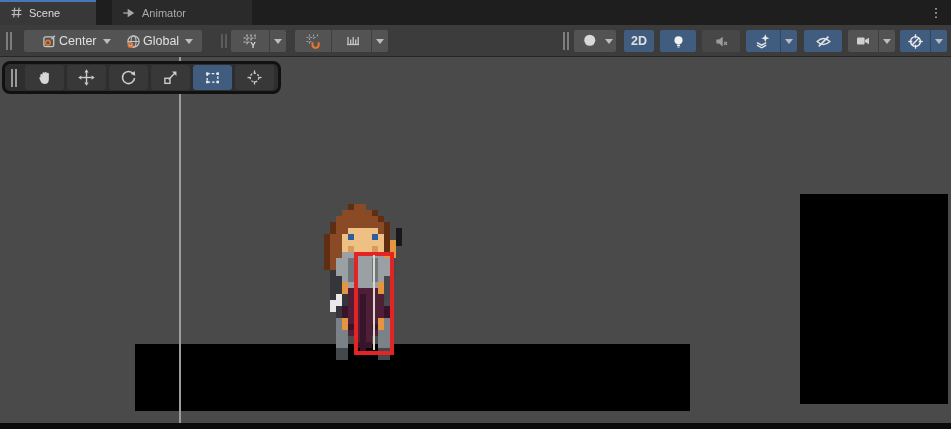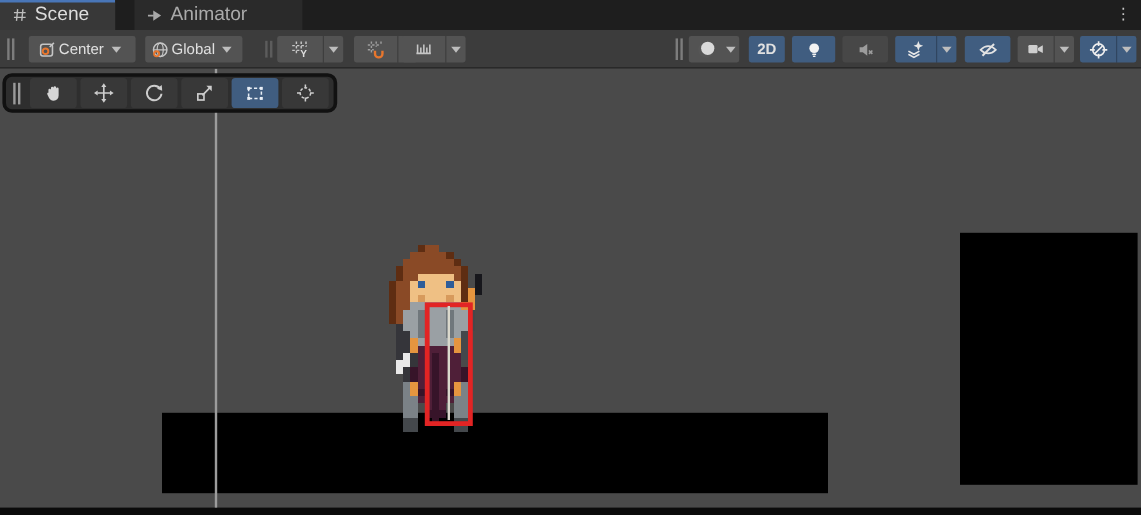--- a/index.html
+++ b/index.html
@@ -2,21 +2,21 @@
 <html><head>
 <meta charset="utf-8">
 <style>
   * { box-sizing: border-box; margin: 0; padding: 0; }
   html,body { background:#222; }
   body { font-family: "Liberation Sans", "DejaVu Sans", sans-serif; -webkit-user-select:none; user-select:none; cursor:default; }
   .stage { position:relative; width:951px; height:429px; overflow:hidden; background:#4a4a4a; }
 
   
   .tabbar { position:absolute; top:0; left:0; width:951px; height:25px; background:#1e1e1e; z-index:30; }
-  .tab { position:absolute; top:0; height:25px; display:flex; align-items:center; gap:6px; padding:0 10px; font-size:16px; }
+  .tab { position:absolute; top:0; height:25px; display:flex; align-items:center; gap:6px; padding:0 10px; font-size:11px; }
   .tab.active { background:#383838; color:#dcdcdc; box-shadow: inset 0 2px 0 #4976b8; }
   .tab.inactive { background:#2a2a2a; color:#aaaaaa;margin-left:16px; }
   .tab-scene { left:0; width:96px; }
   .tab-animator { left:96px; width:140px; }
   .kebab { position:absolute; right:6px; top:0; height:25px; width:18px; display:flex; align-items:center; justify-content:center; color:#c6c6c6; font-size:13px; font-family:"DejaVu Sans", sans-serif; }
 
   
   .toolbar { position:absolute; top:25px; left:0; width:951px; height:32px; background:#3c3c3c; border-bottom:1px solid #262626; z-index:30; }
   .tb { position:absolute; top:5px; height:22px; background:#535353; border-radius:2px; display:flex; align-items:center; color:#e0e0e0; font-size:12.5px; }
   .tb.blue { background:#405d80;text-align:center; }
@@ -79,21 +79,21 @@
     </div>
     <div class="kebab">⋮</div>
   </div>
 
   <div class="toolbar">
     <div class="drag-handle" style="left:6px">
         <i></i>
         <i></i>
       </div>
 
-    <div class="tb" style="left:24px; padding:0 8px;">
+    <div class="tb" style="left:24px; padding:0 18px;">
       <span class="icon">
         <svg width="15" height="15" viewBox="0 0 16 16">
           <rect x="2" y="3" width="10.5" height="10.5" rx="2" fill="none" stroke="#c6c6c6" stroke-width="1.4"></rect>
           <line x1="10" y1="5.5" x2="13.8" y2="1.8" stroke="#c6c6c6" stroke-width="1.4"></line>
           <circle cx="6.3" cy="9.3" r="2.5" fill="none" stroke="#e8762d" stroke-width="1.7"></circle>
           </svg>
       </span>
       <span class="lbl">Center</span>
       <span class="caret"></span>
     </div>

